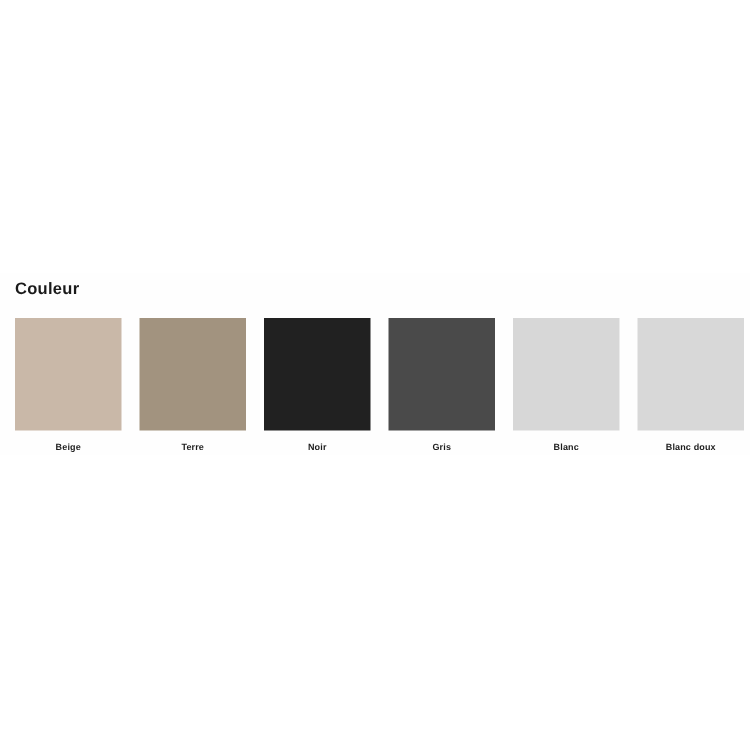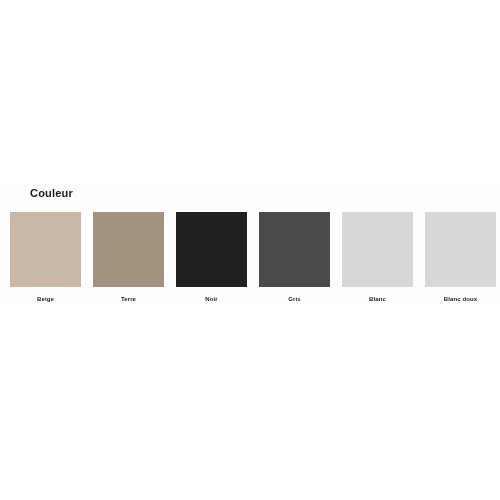--- a/index.html
+++ b/index.html
@@ -87,21 +87,21 @@
     background: #ffffff;
   }
 </style>
 </head>
 <body style="background: rgb(255, 255, 255);">
 
 <div class="top-spacer"></div>
 
 <section class="colour-section">
 
-  <div class="section-title" style="color: rgb(26, 26, 26); margin-left: 20px;">Couleur</div>
+  <div class="section-title" style="color: rgb(26, 26, 26);">Couleur</div>
 
   <div class="swatch-row">
 
     <div class="swatch-item">
       <span class="swatch-chip" style="background: rgb(201, 184, 168);"></span>
       <span class="swatch-label" style="color: rgb(28, 28, 28);">Beige</span>
     </div>
 
     <div class="swatch-item">
       <span class="swatch-chip" style="background: rgb(162, 147, 127);"></span>

